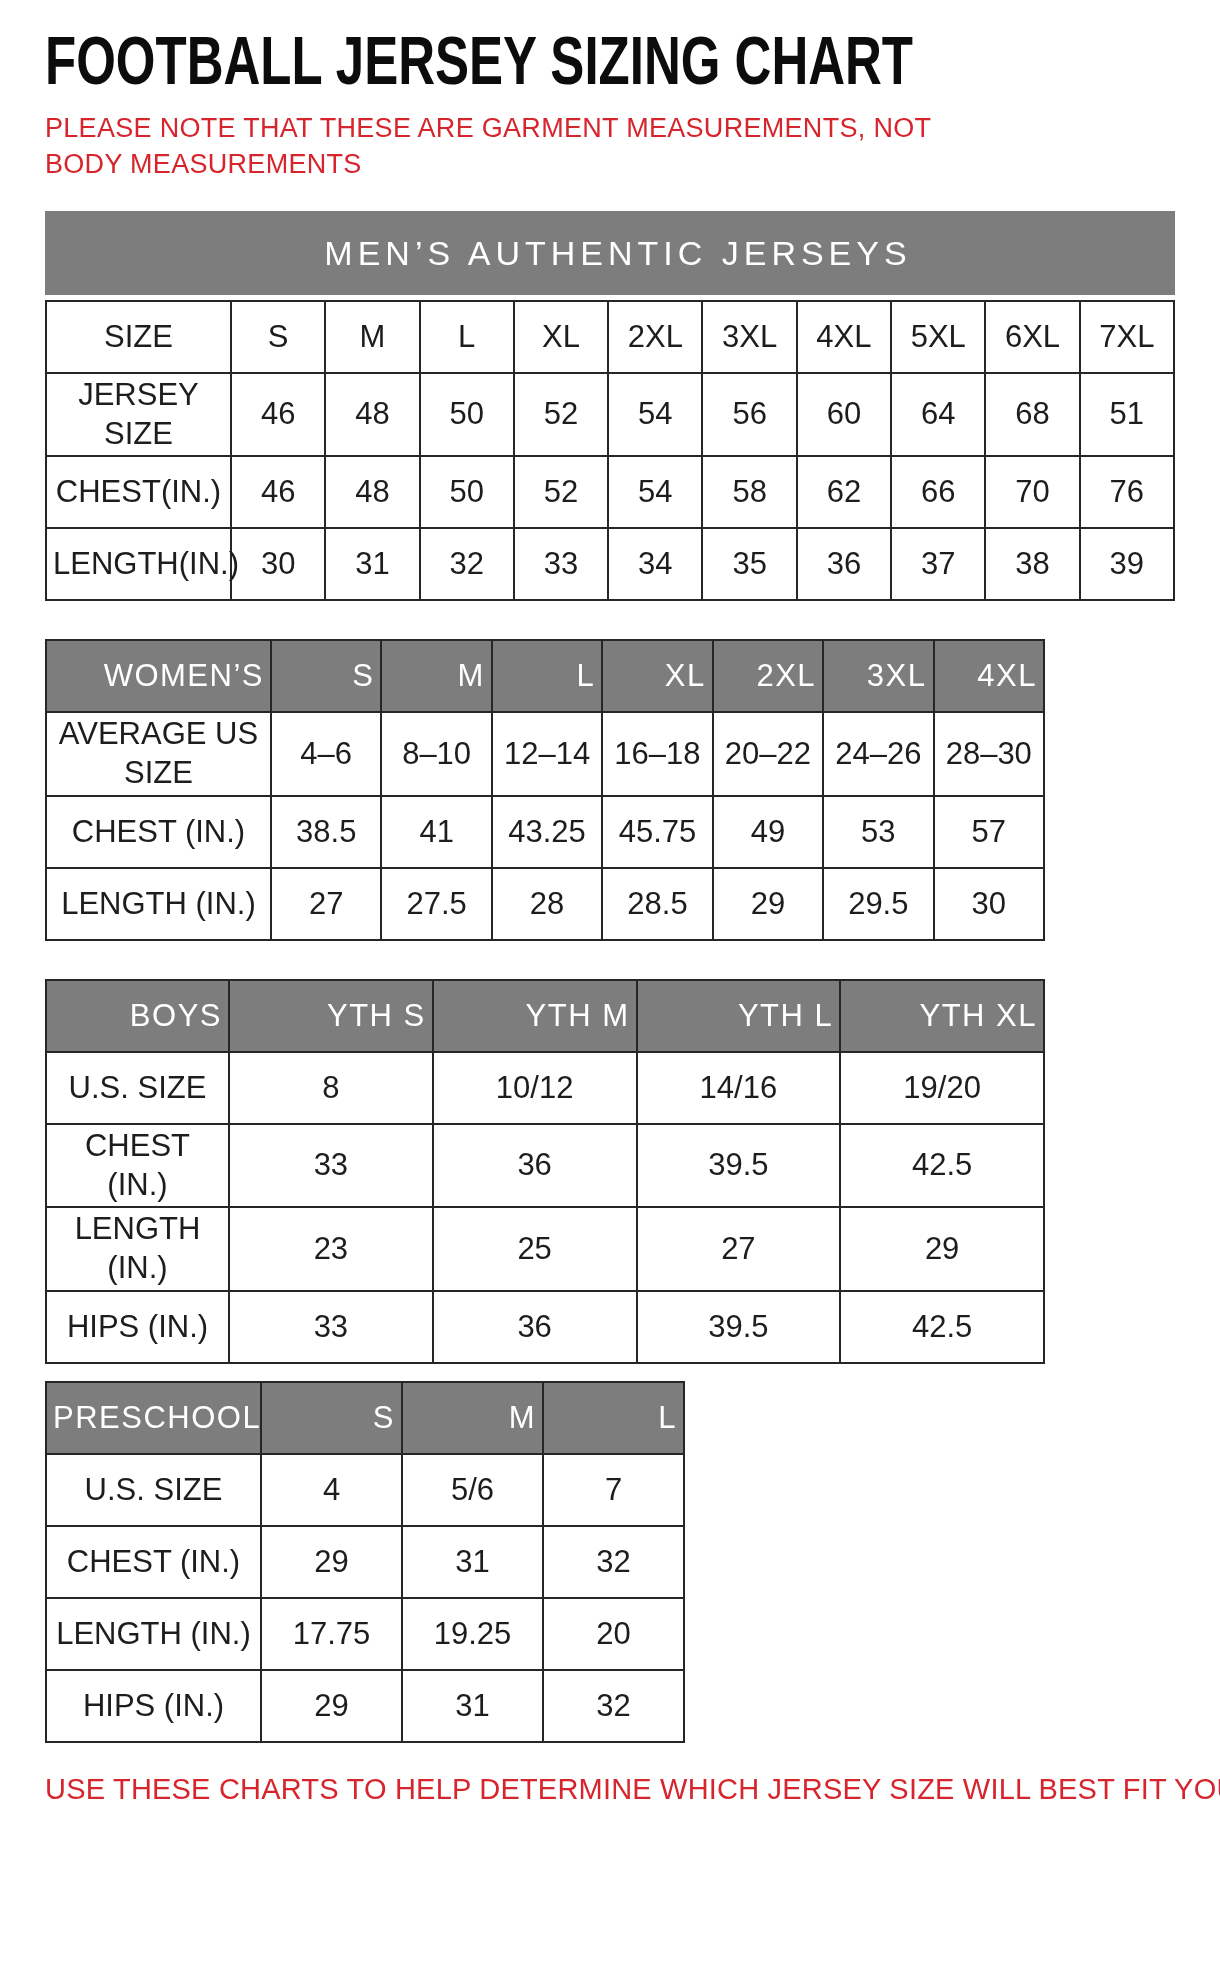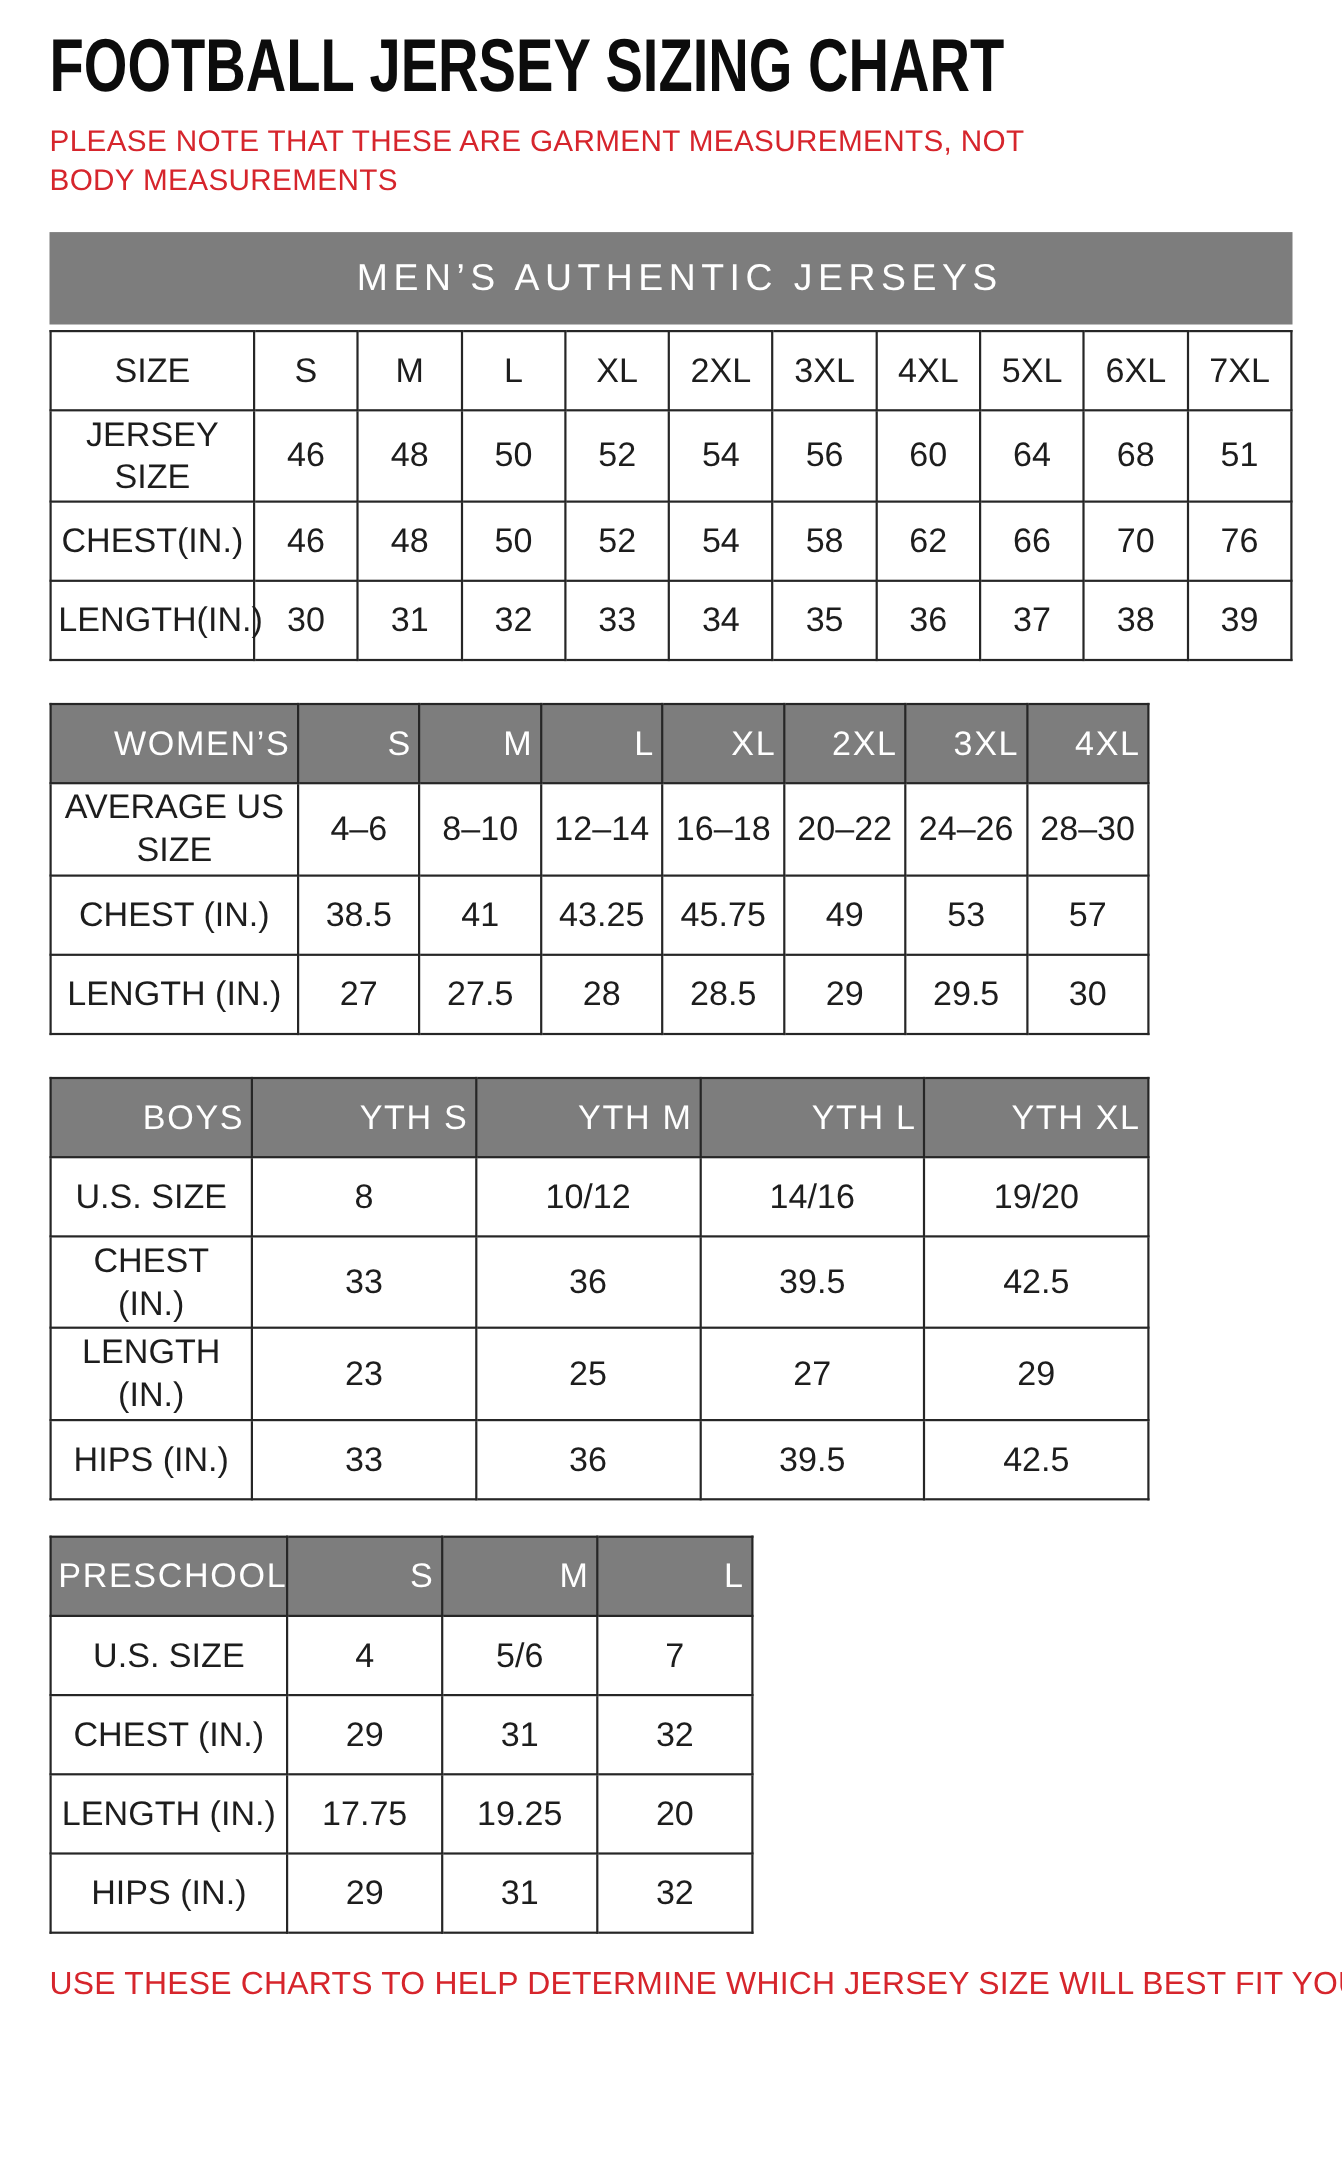--- a/index.html
+++ b/index.html
@@ -74,21 +74,21 @@
 
   .tbl.mens { width: 1130px; }
   .tbl.mens td:first-child { width: 185px; }
 
   .tbl.womens { width: 1000px; margin-top: 38px; }
   .tbl.womens th:first-child, .tbl.womens td:first-child { width: 225px; }
 
   .tbl.boys { width: 1000px; margin-top: 38px; }
   .tbl.boys th:first-child, .tbl.boys td:first-child { width: 183px; }
 
-  .tbl.preschool { width: 640px; margin-top: 32px; }
+  .tbl.preschool { width: 640px; margin-top: 17px; }
   .tbl.preschool th:first-child, .tbl.preschool td:first-child { width: 215px; }
 
   .footer {
     margin: 30px 0 0;
     font-size: 29px;
     letter-spacing: 0.2px;
     white-space: nowrap;
     color: var(--accent_red, #d6252c);
   }
 </style>

